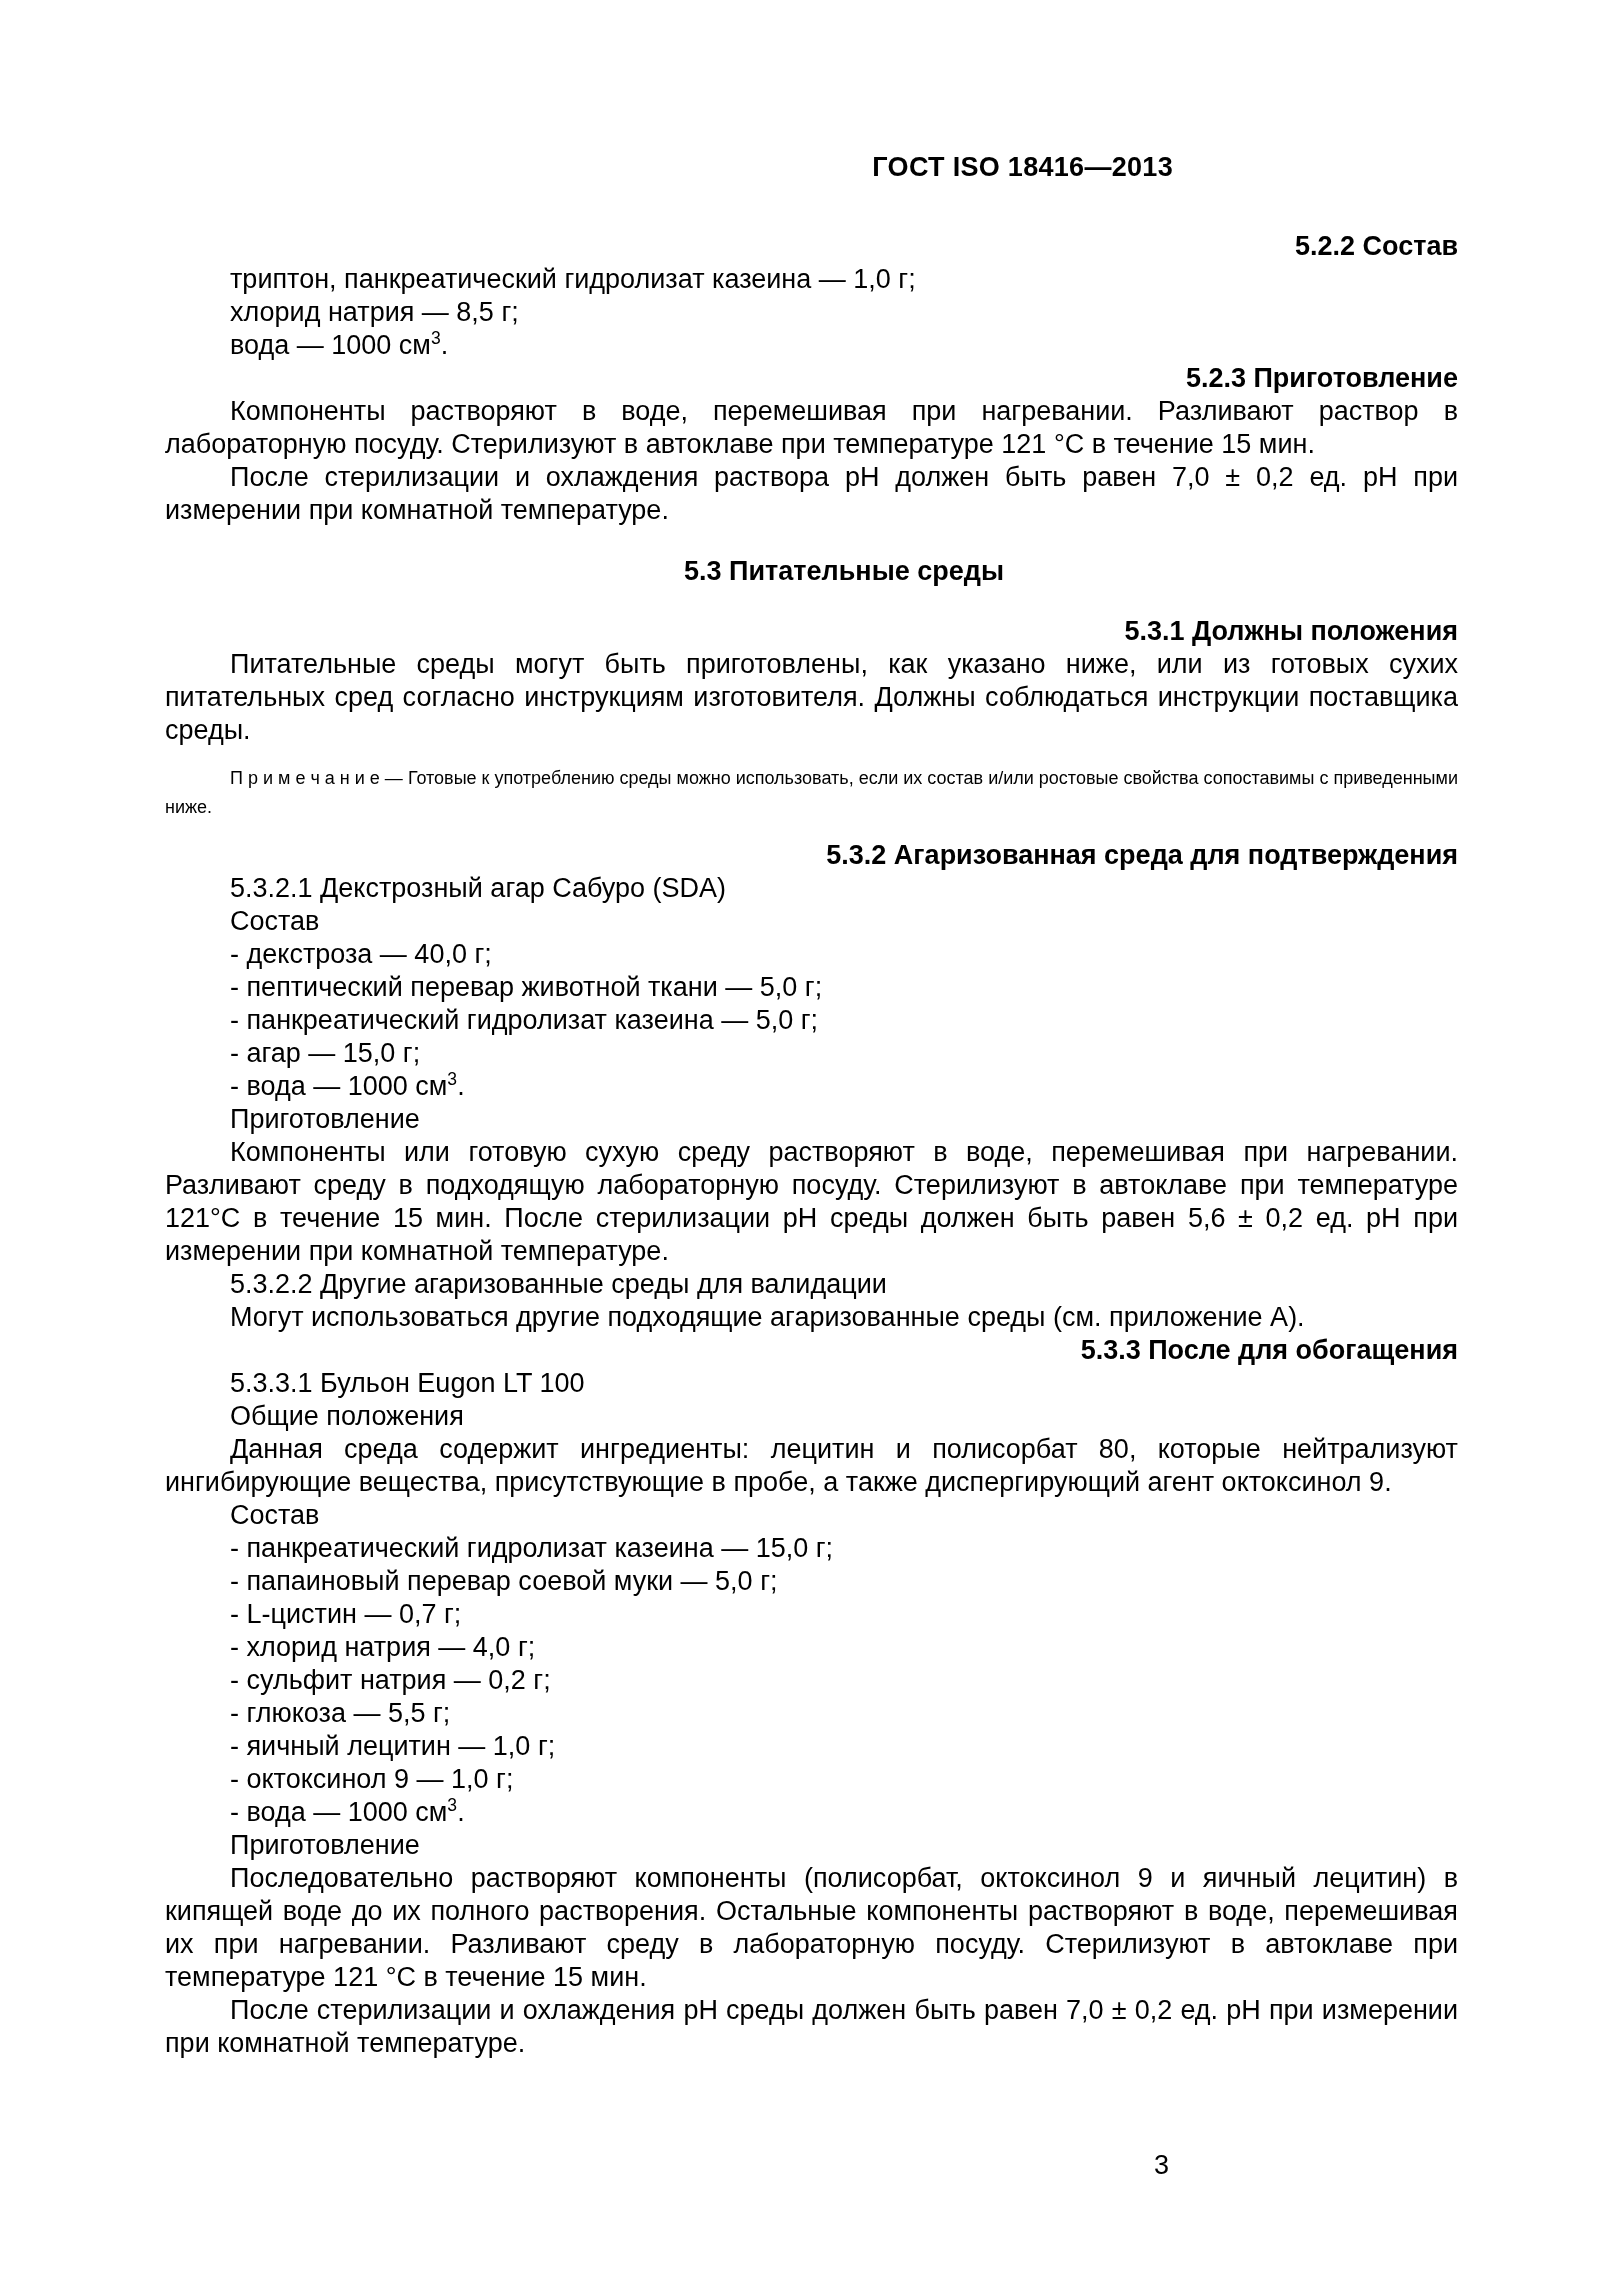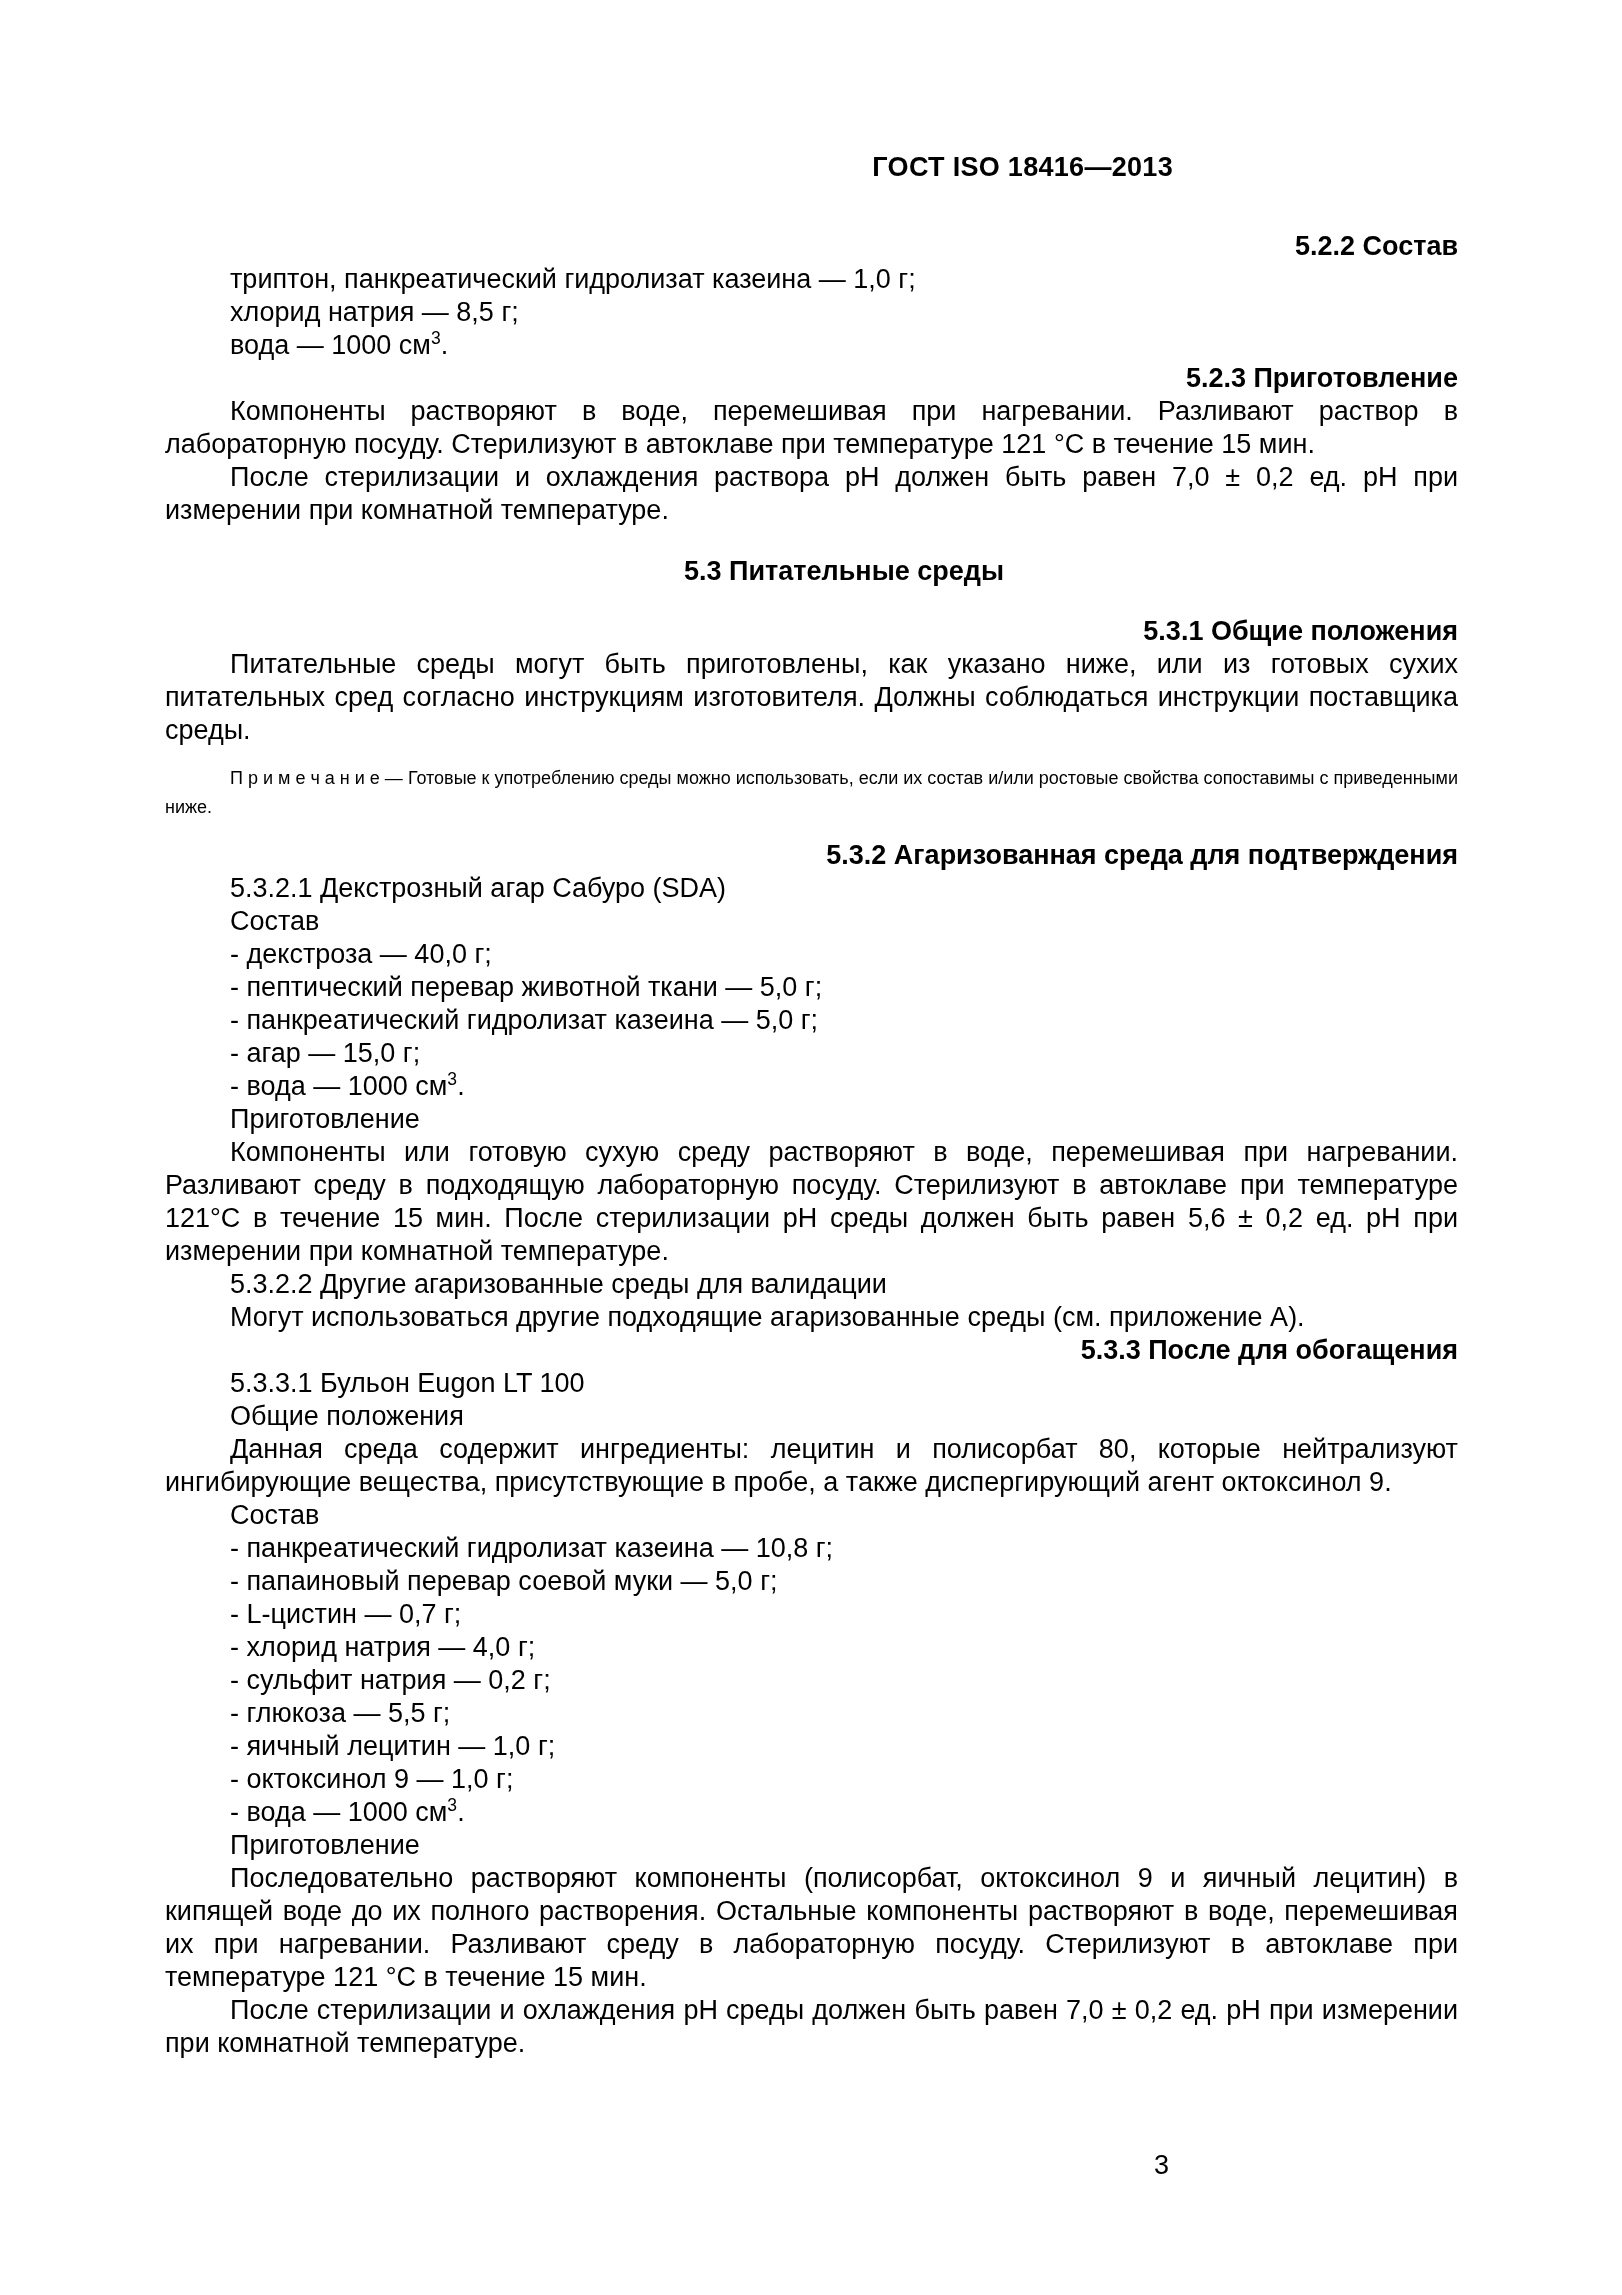--- a/index.html
+++ b/index.html
@@ -79,41 +79,41 @@
 
   <div class="content">
       <p class="heading">5.2.2 Состав</p>
       <p class="body">триптон, панкреатический гидролизат казеина — 1,0 г;</p>
       <p class="body">хлорид натрия — 8,5 г;</p>
       <p class="body"><span>вода — 1000 см</span><sup>3</sup><span>.</span></p>
       <p class="heading">5.2.3 Приготовление</p>
       <p class="body">Компоненты растворяют в воде, перемешивая при нагревании. Разливают раствор в лабораторную посуду. Стерилизуют в автоклаве при температуре 121 °С в течение 15 мин.</p>
       <p class="body">После стерилизации и охлаждения раствора pH должен быть равен 7,0 ± 0,2 ед. pH при измерении при комнатной температуре.</p>
       <p class="section">5.3 Питательные среды</p>
-      <p class="heading">5.3.1 Общие положения</p>
+      <p class="heading">5.3.1 Должны положения</p>
       <p class="body">Питательные среды могут быть приготовлены, как указано ниже, или из готовых сухих питательных сред согласно инструкциям изготовителя. Должны соблюдаться инструкции поставщика среды.</p>
       <p class="note">П р и м е ч а н и е  —  Готовые к употреблению среды можно использовать, если их состав и/или ростовые свойства сопоставимы с приведенными ниже.</p>
       <p class="heading">5.3.2 Агаризованная среда для подтверждения</p>
       <p class="body">5.3.2.1 Декстрозный агар Сабуро (SDA)</p>
       <p class="body">Состав</p>
       <p class="body">- декстроза — 40,0 г;</p>
       <p class="body">- пептический перевар животной ткани — 5,0 г;</p>
       <p class="body">- панкреатический гидролизат казеина — 5,0 г;</p>
       <p class="body">- агар — 15,0 г;</p>
       <p class="body"><span>- вода — 1000 см</span><sup>3</sup><span>.</span></p>
       <p class="body">Приготовление</p>
       <p class="body">Компоненты или готовую сухую среду растворяют в воде, перемешивая при нагревании. Разливают среду в подходящую лабораторную посуду. Стерилизуют в автоклаве при температуре 121°С в течение 15 мин. После стерилизации pH среды должен быть равен 5,6 ± 0,2 ед. pH при измерении при комнатной температуре.</p>
       <p class="body">5.3.2.2 Другие агаризованные среды для валидации</p>
       <p class="body">Могут использоваться другие подходящие агаризованные среды (см. приложение А).</p>
       <p class="heading">5.3.3 После для обогащения</p>
       <p class="body">5.3.3.1 Бульон Eugon LT 100</p>
       <p class="body">Общие положения</p>
       <p class="body">Данная среда содержит ингредиенты: лецитин и полисорбат 80, которые нейтрализуют ингибирующие вещества, присутствующие в пробе, а также диспергирующий агент октоксинол 9.</p>
       <p class="body">Состав</p>
-      <p class="body">- панкреатический гидролизат казеина — 10,8 г;</p>
+      <p class="body">- панкреатический гидролизат казеина — 15,0 г;</p>
       <p class="body">- папаиновый перевар соевой муки — 5,0 г;</p>
       <p class="body">- L-цистин — 0,7 г;</p>
       <p class="body">- хлорид натрия — 4,0 г;</p>
       <p class="body">- сульфит натрия — 0,2 г;</p>
       <p class="body">- глюкоза — 5,5 г;</p>
       <p class="body">- яичный лецитин — 1,0 г;</p>
       <p class="body">- октоксинол 9 — 1,0 г;</p>
       <p class="body"><span>- вода — 1000 см</span><sup>3</sup><span>.</span></p>
       <p class="body">Приготовление</p>
       <p class="body">Последовательно растворяют компоненты (полисорбат, октоксинол 9 и яичный лецитин) в кипящей воде до их полного растворения. Остальные компоненты растворяют в воде, перемешивая их при нагревании. Разливают среду в лабораторную посуду. Стерилизуют в автоклаве при температуре 121 °С в течение 15 мин.</p>

